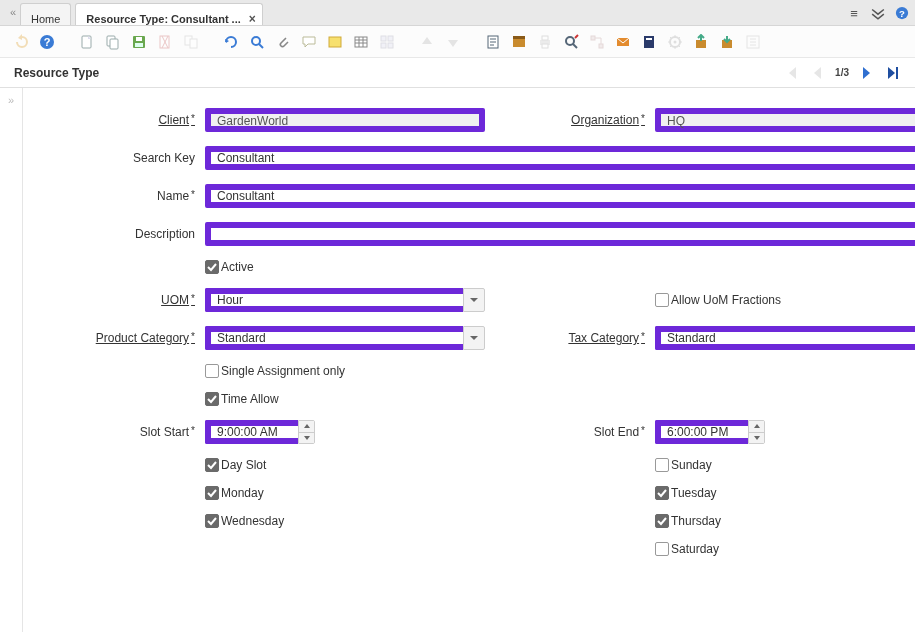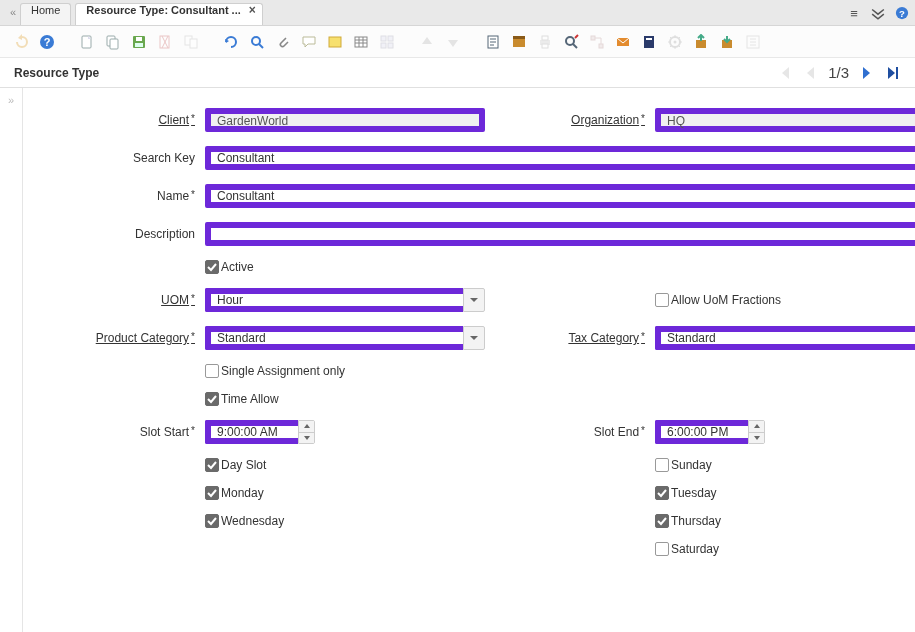--- a/index.html
+++ b/index.html
@@ -27,21 +27,21 @@
     cursor: default;
   }
   .tab {
     height: 22px;
     background: #f4f4f4;
     border: 1px solid #cfcfcf;
     border-bottom: none;
     border-radius: 3px 3px 0 0;
     padding: 0 10px;
     margin-right: 4px;
-    display: flex; align-items: flex-start;
+    display: flex; align-items: flex-end;
     font-size: 11px;
     cursor: pointer;
   }
   .tab.active {
     background: #fff;
     font-weight: bold;
     padding-right: 6px;
   }
   .tab-close {
     margin-left: 8px;
@@ -89,21 +89,21 @@
     border-bottom: 1px solid #e0e0e0;
     gap: 20px;
   }
   .pageheader .title { font-weight: bold; font-size: 12px; color: #333; }
   .pageheader .navright {
     margin-left: auto;
     display: flex; align-items: center; gap: 10px;
   }
   .navbtn { width:16px; height:16px; display:inline-flex; align-items:center; justify-content:center; cursor:pointer; }
   .navbtn.disabled { opacity:.35; cursor:default; }
-  .navcount { font-size:15px; color:#444; }
+  .navcount { font-size:10px; color:#444;font-weight:bold; }
 
   
   .body {
     position: absolute;
     left: 22px; right: 0; top: 88px; bottom: 0;
     border-left: 1px solid #e5e5e5;
     overflow: auto;
     padding: 20px 20px 20px 32px;
   }
   .collapse-handle {

